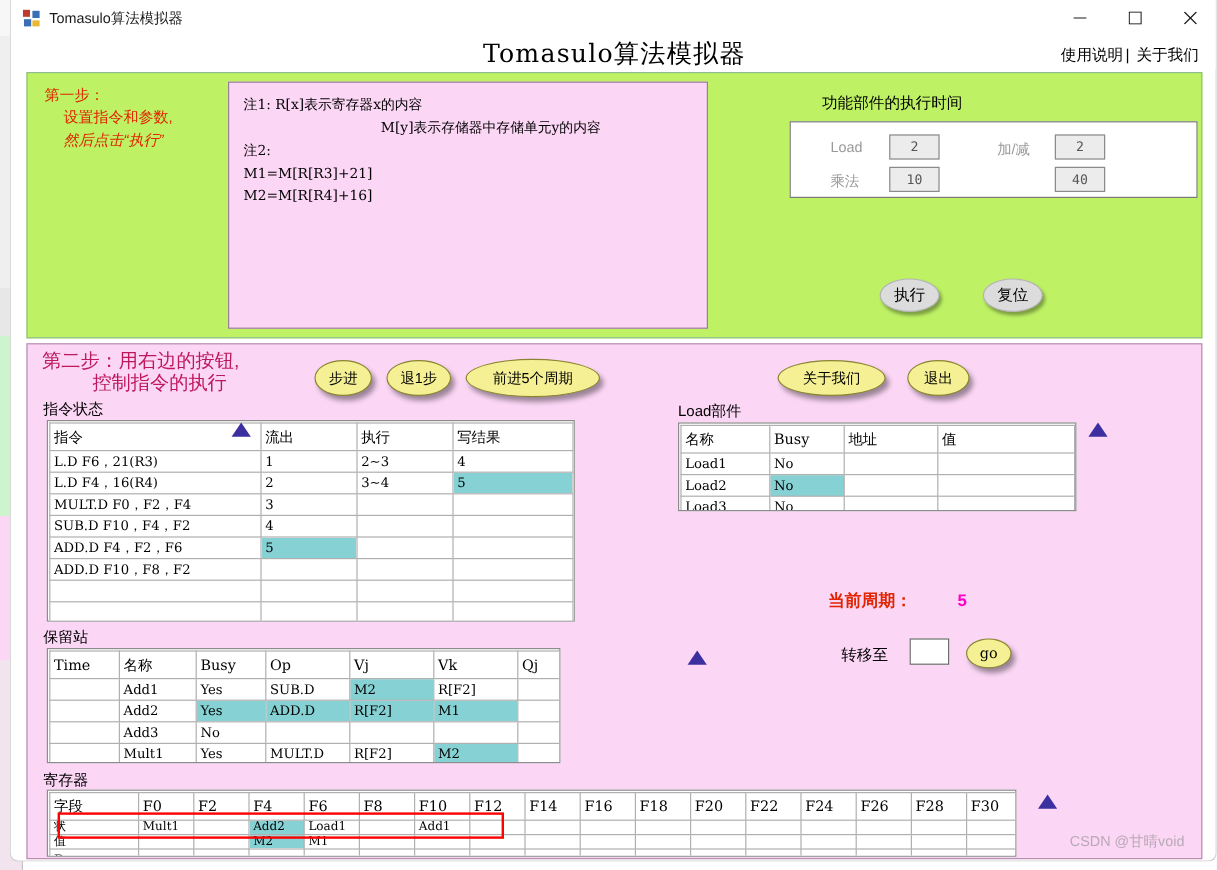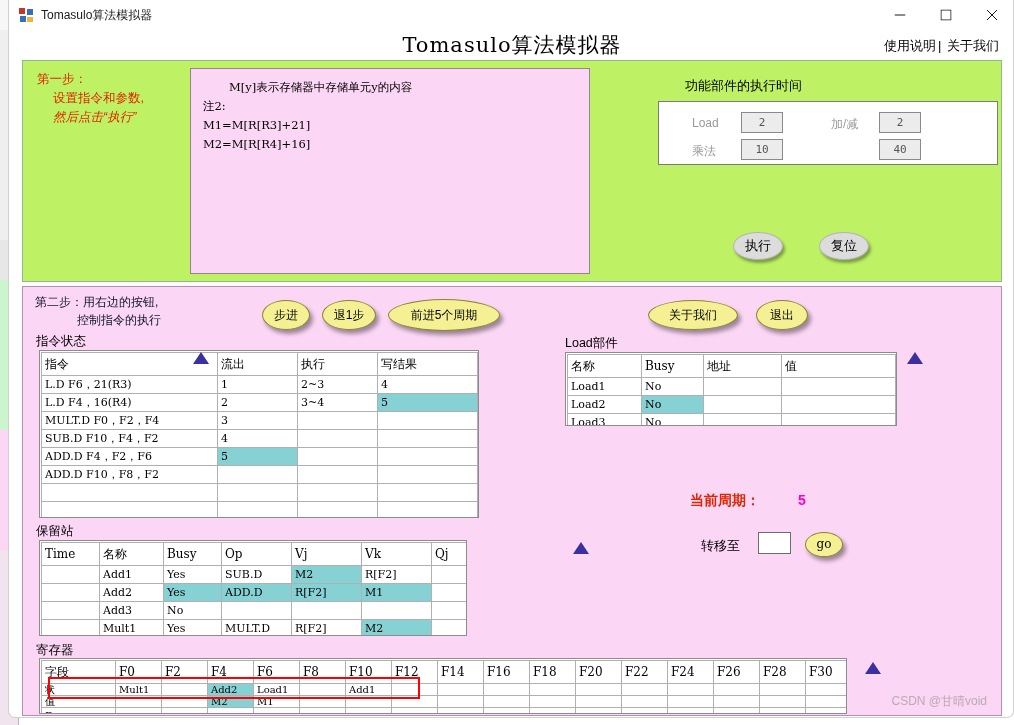--- a/index.html
+++ b/index.html
@@ -42,39 +42,39 @@
   #panel-step1{position:absolute;left:13px;top:60px;width:980px;height:222px;
     background:#bef264;border:1px solid #8fbc8f;box-sizing:border-box;}
   #step1-label{position:absolute;left:14px;top:9px;width:150px;color:#e22400;font-size:12.5px;line-height:19px;}
   #step1-label .l1{display:block;}
   #step1-label .l2{display:block;padding-left:16px;}
   #step1-label .l3{display:block;padding-left:16px;font-style:italic;}
   #notes-box{position:absolute;left:167px;top:7px;width:400px;height:206px;
      background:#fbd6f5;border:1px solid #9b7f97;box-sizing:border-box;
      font-family:"DejaVu Serif","Liberation Serif",serif;font-size:11.5px;color:#000;padding:9px 0 0 12px;}
   #notes-box div{line-height:19px;white-space:nowrap;}
-  .note-indent{padding-left:26px;}
+  .note-indent{padding-left:26px;text-align:center;}
   #exec-time-title{position:absolute;left:662px;top:16px;font-size:13px;color:#000;}
   #exec-time-box{position:absolute;left:635px;top:40px;width:340px;height:64px;background:#ffffff;border:1px solid #7a7a7a;box-sizing:border-box;}
   .et-label{position:absolute;color:#9a9a9a;font-size:12px;}
   .et-input{position:absolute;width:42px;height:21px;background:#ececec;border:1px solid #8a8a8a;
      box-sizing:border-box;text-align:center;line-height:19px;font-size:11px;color:#555;
      font-family:"DejaVu Sans Mono","Liberation Mono",monospace;}
   .oval-btn{
      position:absolute;border-radius:50%;background:#dcdcdc;border:1px solid #b5b5b5;
      text-align:center;color:#000;box-sizing:border-box;cursor:pointer;
      box-shadow:2px 3px 3px rgba(0,0,0,.35);
   }
   #btn-exec{left:724px;top:232px;width:50px;height:28px;line-height:26px;font-size:13px;}
   #btn-reset{left:810px;top:232px;width:50px;height:28px;line-height:26px;font-size:13px;}
 
   
   #panel-step2{position:absolute;left:13px;top:286px;width:980px;height:430px;
     background:#fbd6f5;border:1px solid #b48fae;box-sizing:border-box;}
-  #step2-label{position:absolute;left:12px;top:6px;width:170px;color:#0f172a;font-size:12px;line-height:18px;}
+  #step2-label{position:absolute;left:12px;top:6px;width:170px;color:#be185d;font-size:16px;line-height:18px;}
   #step2-label .s2{display:block;padding-left:42px;}
   .yellow-btn{
      position:absolute;background:#f5f093;border:1px solid #8a8532;border-radius:50%;
      text-align:center;color:#000;box-sizing:border-box;cursor:pointer;font-size:12px;
      box-shadow:3px 4px 4px rgba(0,0,0,.38);
   }
   
   .sect-label{position:absolute;font-size:12.5px;color:#000;}
   
   table.sim{border-collapse:collapse;background:#ffffff;table-layout:fixed;}
@@ -149,20 +149,21 @@
   </div>
 
   <div id="panel-step1">
     <div id="step1-label">
       <span class="l1">第一步：</span>
       <span class="l2">设置指令和参数,</span>
       <span class="l3">然后点击“执行”</span>
     </div>
 
     <div id="notes-box">
+      <div>注1: R[x]表示寄存器x的内容</div>
       <div class="note-indent">M[y]表示存储器中存储单元y的内容</div>
       <div>注2:</div>
       <div>M1=M[R[R3]+21]</div>
       <div>M2=M[R[R4]+16]</div>
     </div>
 
     <div id="exec-time-title">功能部件的执行时间</div>
     <div id="exec-time-box">
       <div class="et-label" style="left:33px;top:14px;">Load</div>
       <div class="et-input" style="left:82px;top:10px;">2</div>

